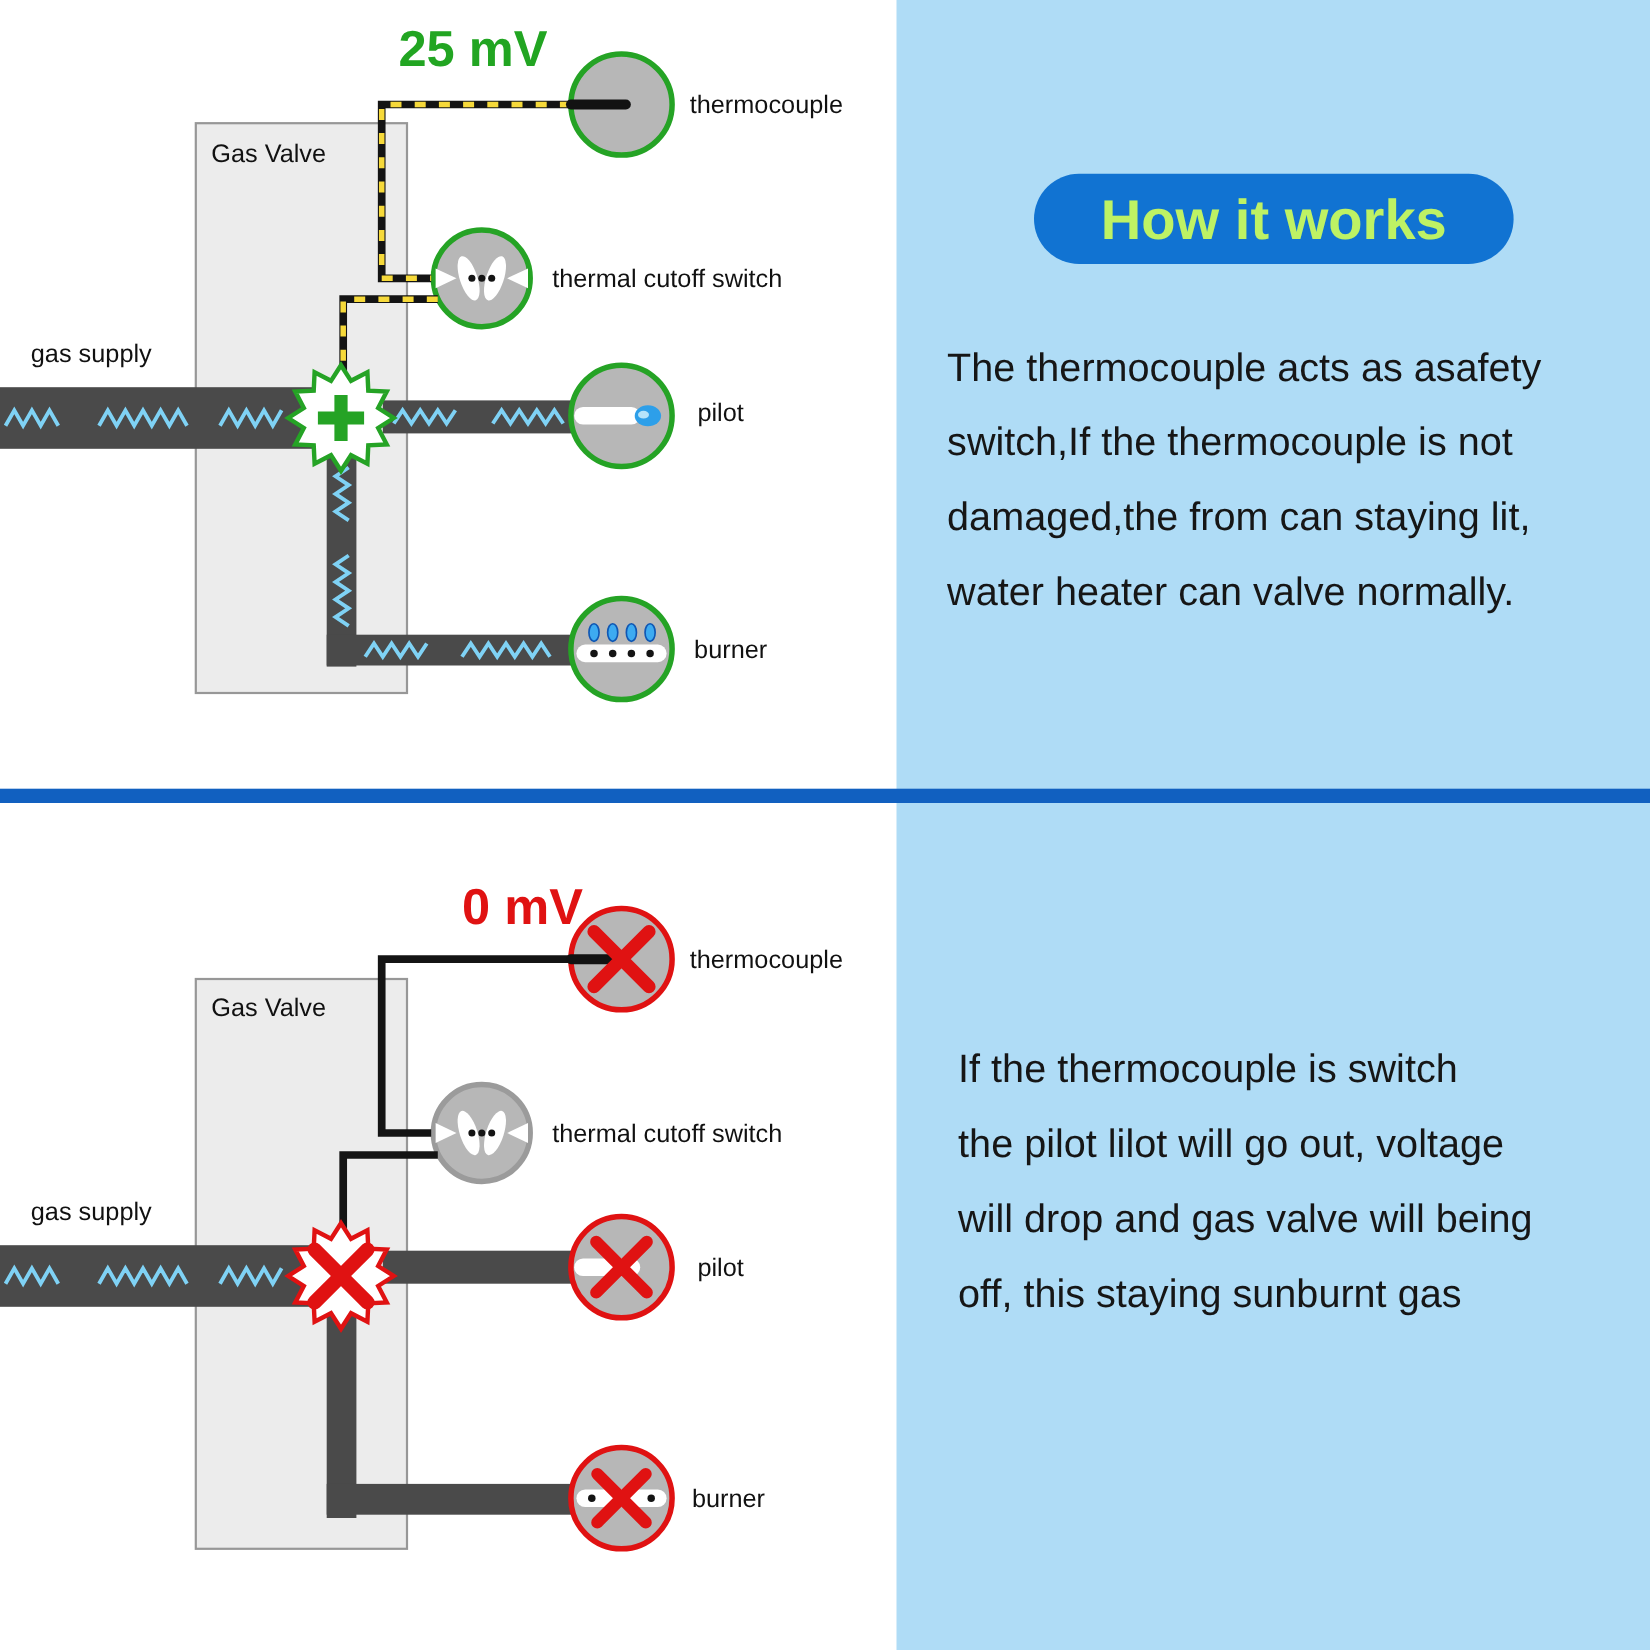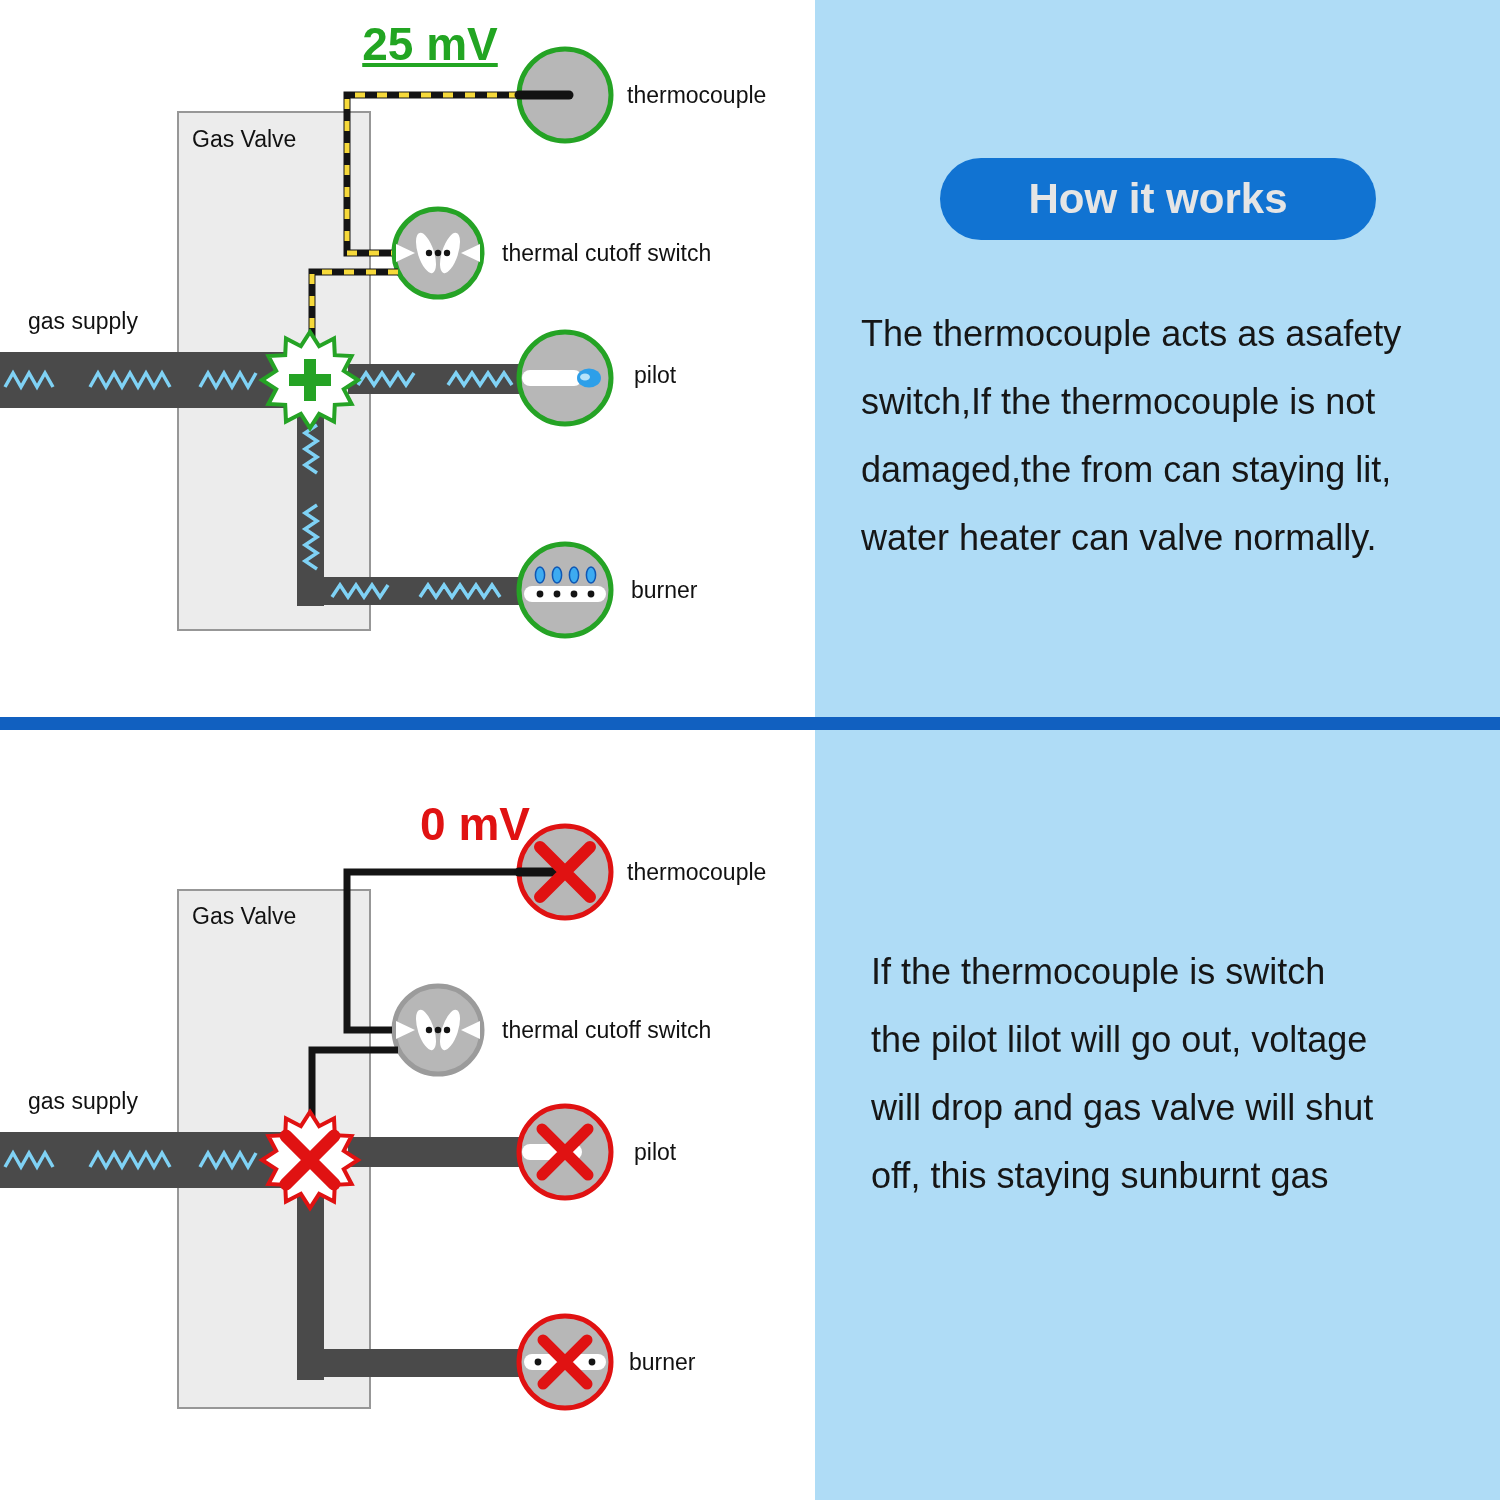--- a/index.html
+++ b/index.html
@@ -3,25 +3,25 @@
 <meta charset="utf-8">
 <style>
   html,body{margin:0;padding:0;background:#fff;}
   .page{position:relative;width:1500px;height:1500px;background:#ffffff;overflow:hidden;
         font-family:"Liberation Sans",sans-serif;}
   .blue-panel{position:absolute;left:815px;top:0;width:685px;height:1500px;background:#afdcf6;}
   .divider{position:absolute;left:0;top:717px;width:1500px;height:13px;background:#1160c0;}
   svg.diagram{position:absolute;left:0;top:0;}
   .lbl{position:absolute;font-weight:400;font-size:23px;color:#111;white-space:nowrap;line-height:26px;text-align:right;}
   .voltage{position:absolute;width:200px;text-align:center;font-weight:700;font-size:46px;line-height:48px;}
-  .voltage.ok{color:#22a522;text-decoration:underline;}
+  .voltage.ok{color:#22a522;}
   .voltage.fail{color:#e01212;text-align:right;}
   .pill{position:absolute;left:940px;top:158px;width:436px;height:82px;border-radius:41px;
         background:#1173d2;display:flex;align-items:center;justify-content:center;}
-  .pill span{color:#e5e5e5;font-weight:700;font-size:42px;}
+  .pill span{color:#bef264;font-weight:700;font-size:51px;}
   .para{position:absolute;color:#161616;margin-left:16px;}
   .para-top{left:845px;top:300px;}
   .para-bottom{left:855px;top:938px;}
   .para div{font-size:36px;line-height:68px;font-weight:400;white-space:nowrap;}
   .zig{stroke:#7fd2f5;stroke-width:3.5;fill:none;}
   .pipe{fill:#4a4a4a;}
   .wire{stroke:#141414;stroke-width:7;fill:none;}
   .wire-dash{stroke:#f6d93a;stroke-width:5;fill:none;stroke-dasharray:10 12;}
   .xmark{stroke:#e01212;fill:none;stroke-linecap:round;}
 </style>
@@ -187,17 +187,17 @@
   <div class="lbl" style="left:627px;top:859px;">thermocouple</div>
   <div class="lbl" style="left:192px;top:903px;">Gas Valve</div>
   <div class="lbl" style="left:502px;top:1017px;">thermal cutoff switch</div>
   <div class="lbl" style="left:28px;top:1088px;">gas supply</div>
   <div class="lbl" style="left:634px;top:1139px;">pilot</div>
   <div class="lbl" style="left:629px;top:1349px;">burner</div>
 
   <div class="para para-bottom">
     <div>If the thermocouple is switch</div>
     <div>the pilot lilot will go out, voltage</div>
-    <div>will drop and gas valve will shut</div>
+    <div>will drop and gas valve will being</div>
     <div>off, this staying sunburnt gas</div>
   </div>
 
 </div>
 
 </body></html>

